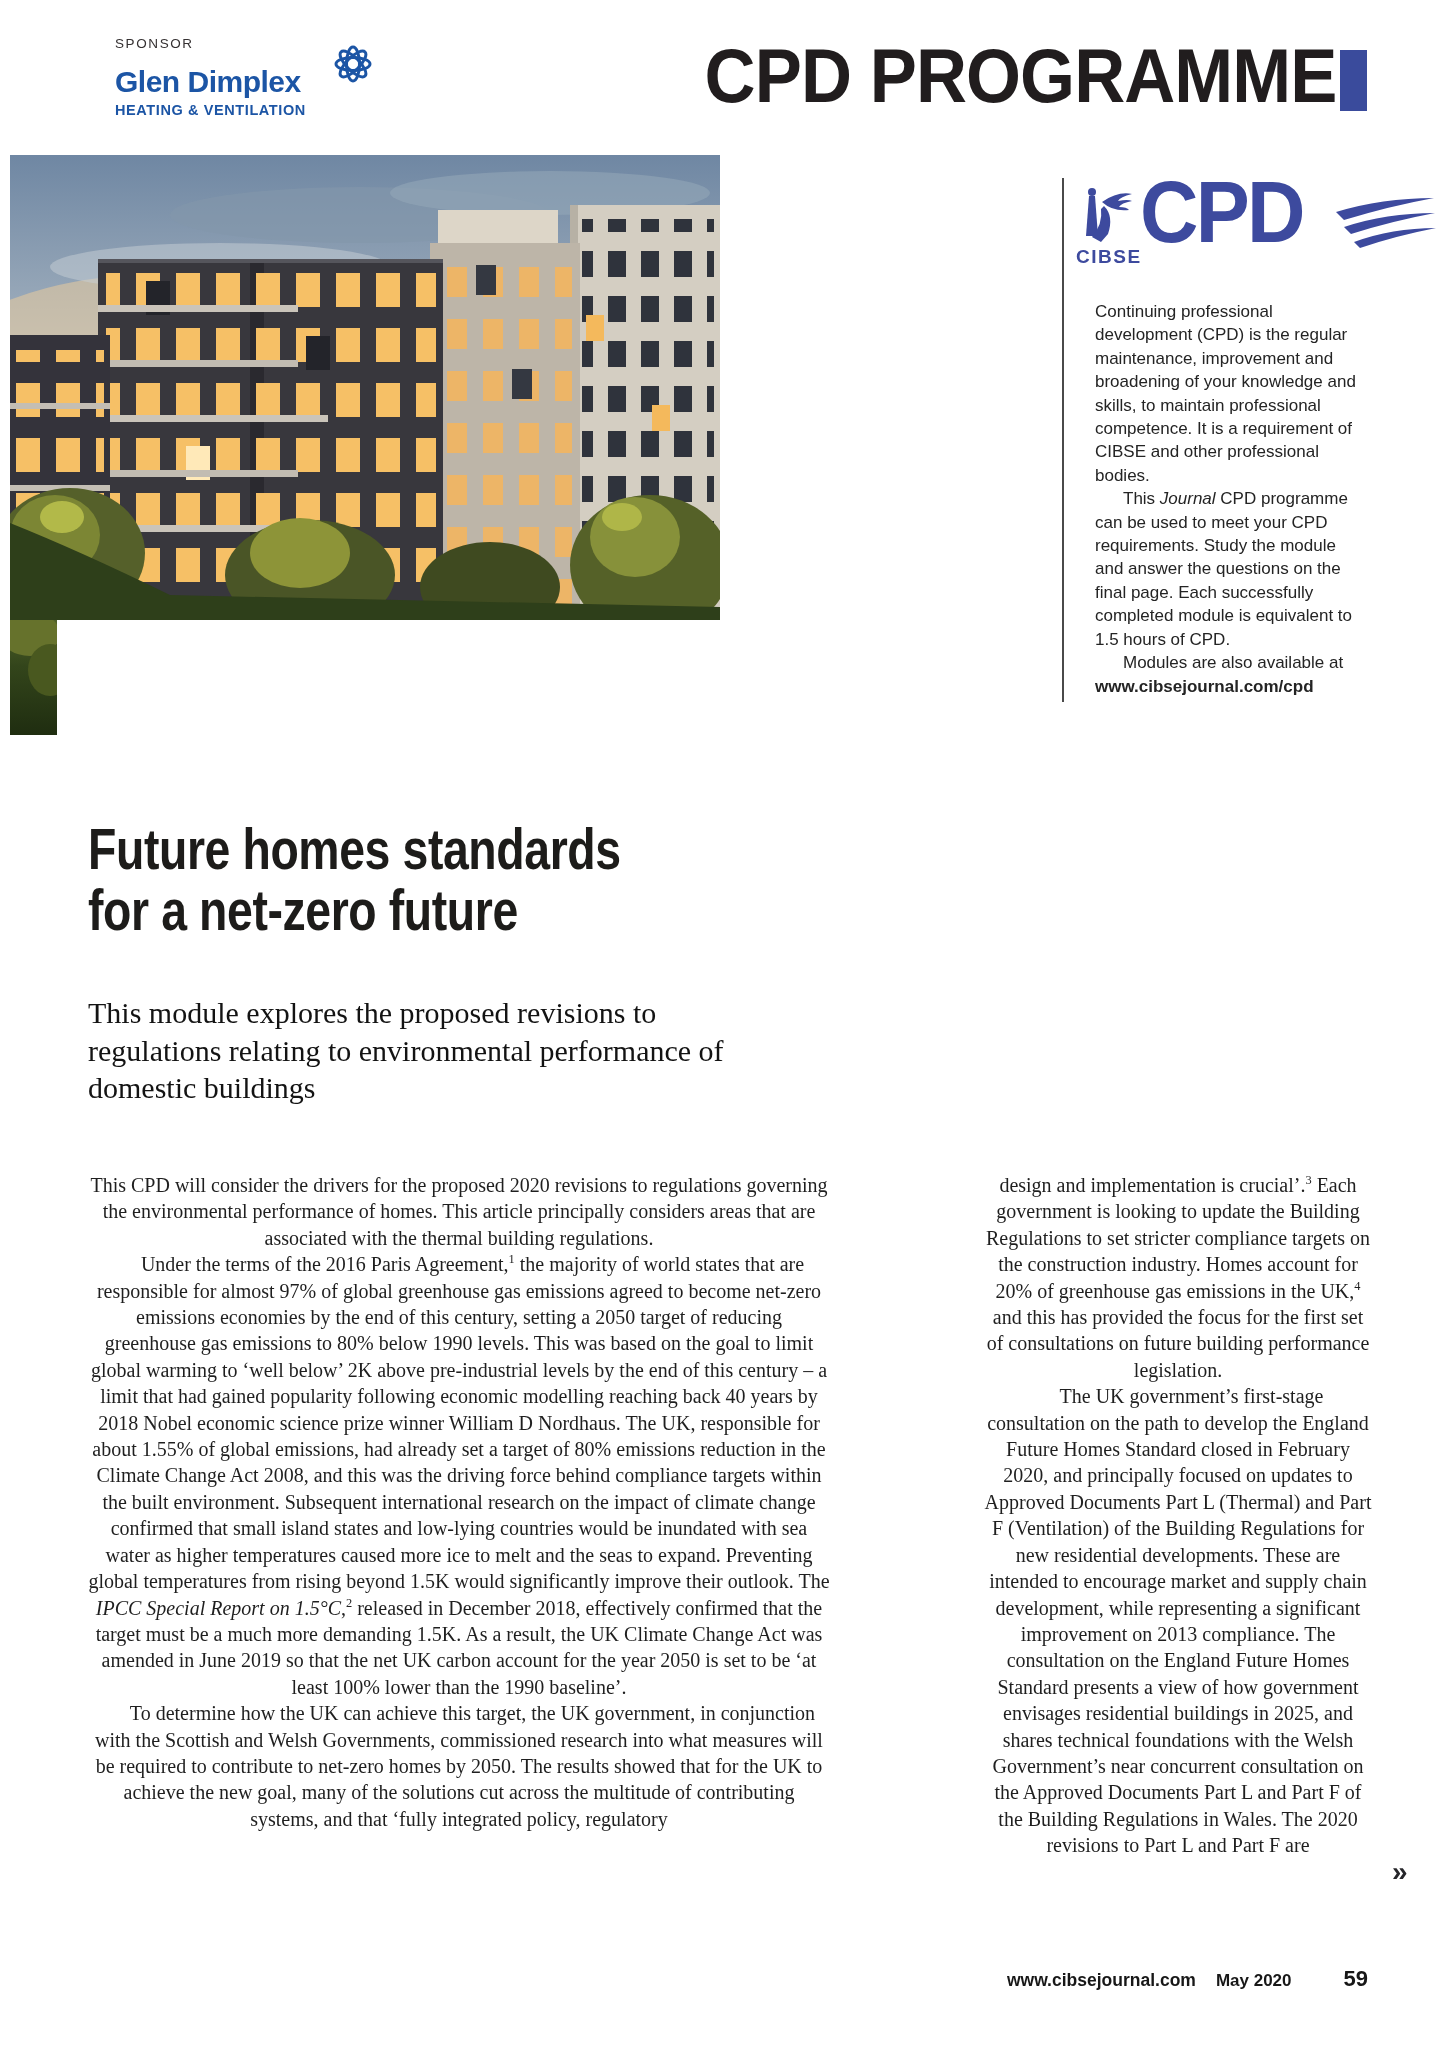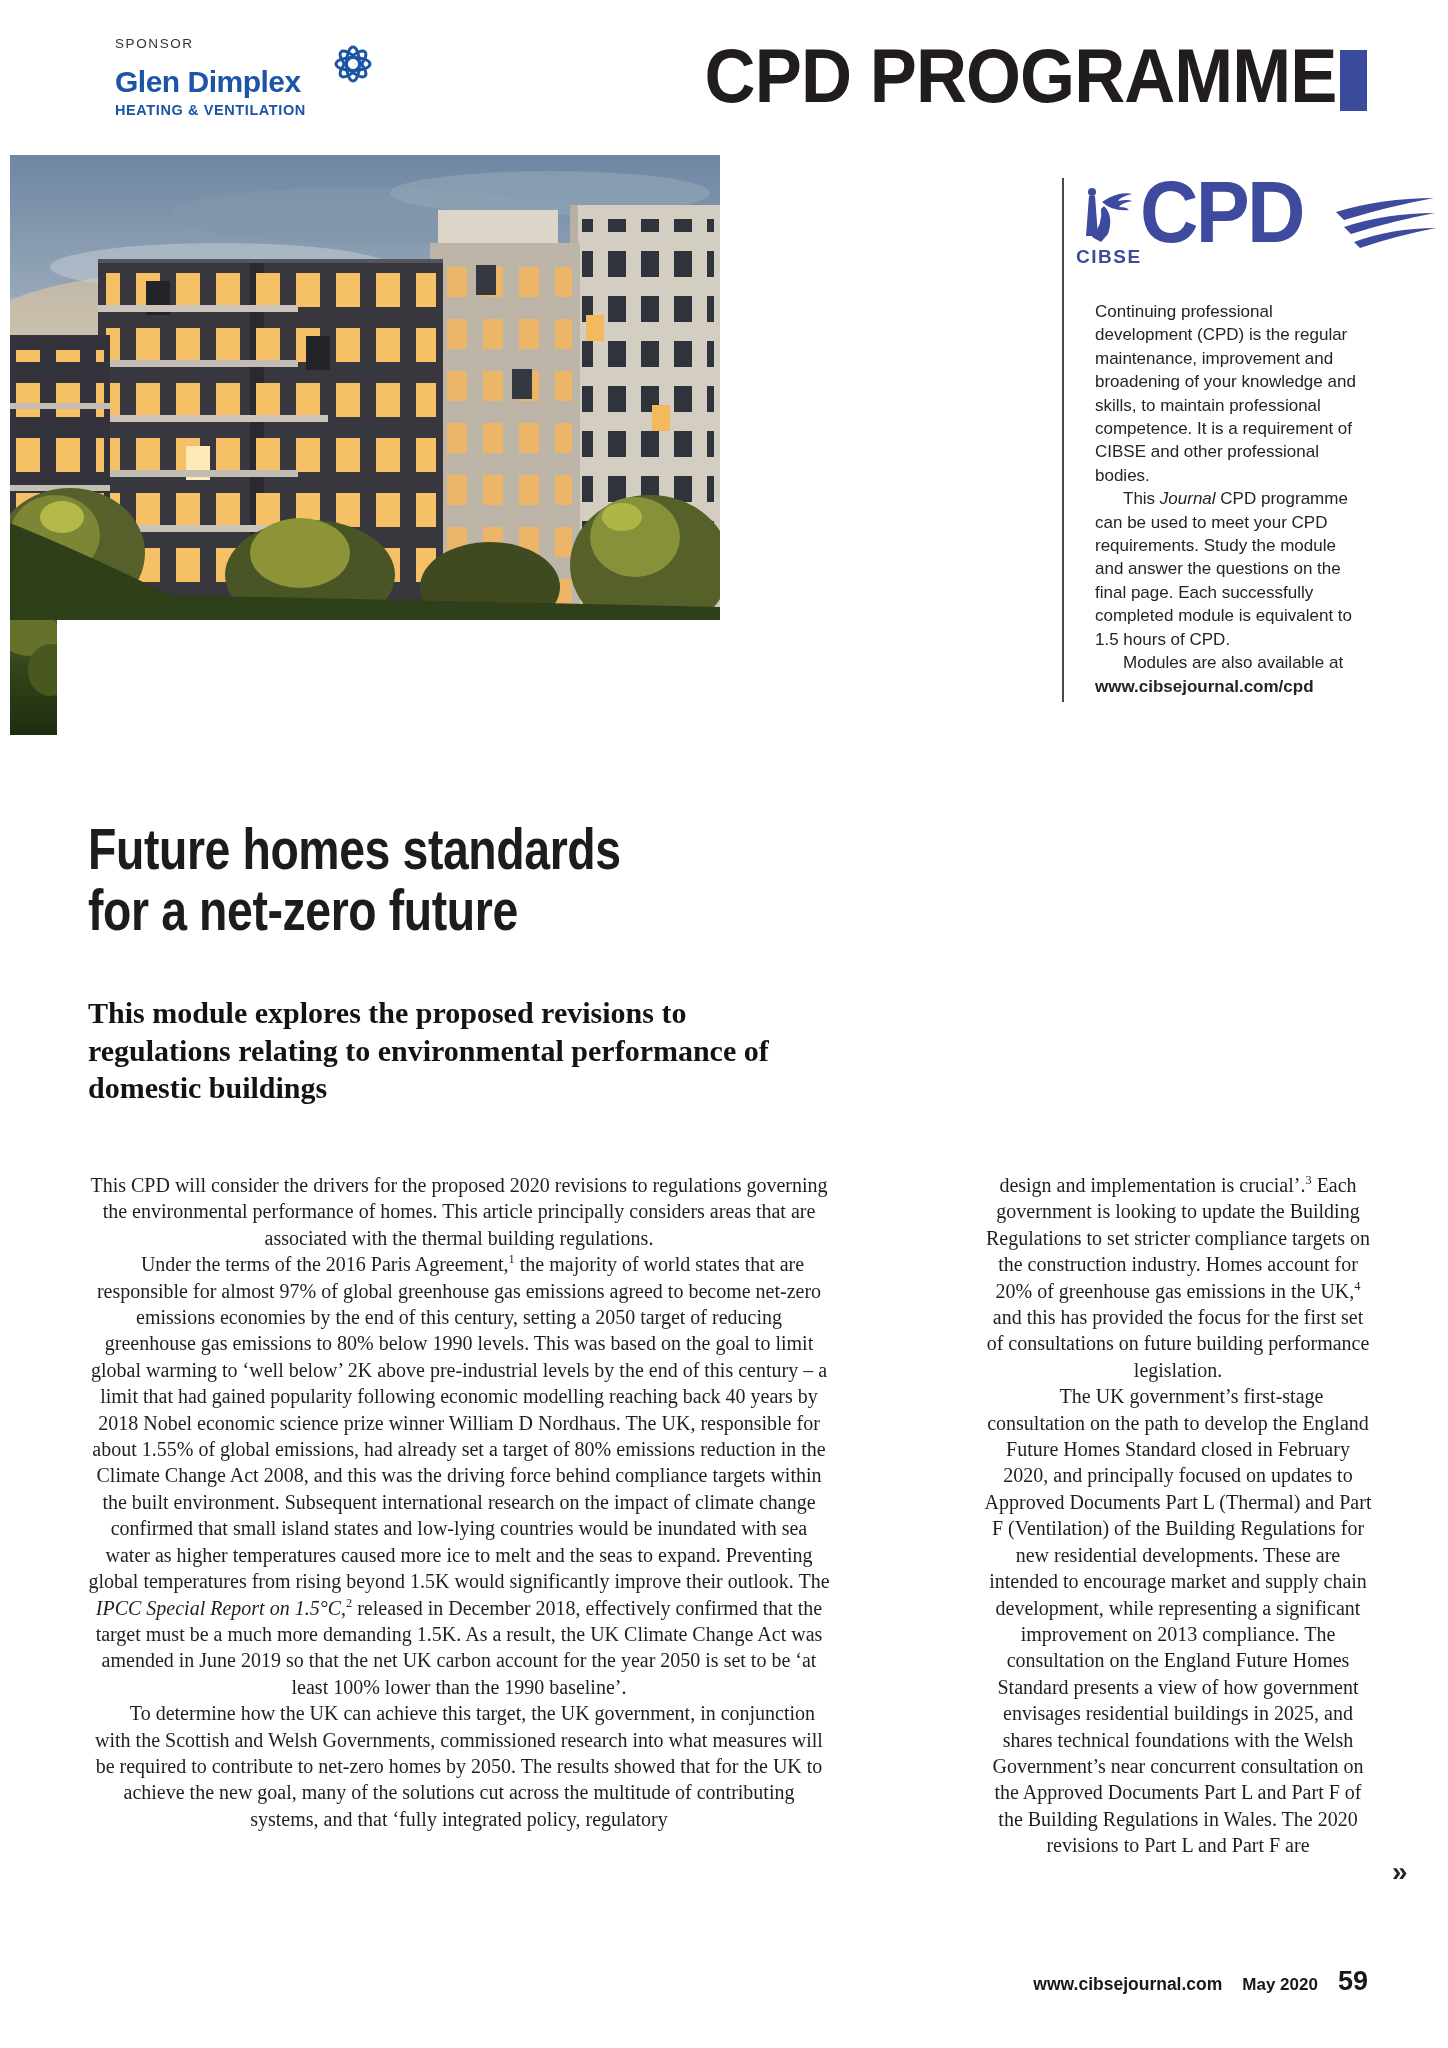--- a/index.html
+++ b/index.html
@@ -33,36 +33,36 @@
   .swoosh{position:absolute;left:1332px;top:196px;width:106px;height:52px;}
   .panel-text{position:absolute;left:1095px;top:300px;width:264px;
     font-size:17px;line-height:23.4px;color:#242424;}
   .panel-text p{margin:0;}
   .panel-text p + p{text-indent:28px;}
 
   
   .title{position:absolute;left:88px;top:818px;font-size:58px;line-height:61px;font-weight:800;
     letter-spacing:-0.5px;color:#1d1c1a;transform:scaleX(0.80);transform-origin:0 0;white-space:nowrap;}
   .standfirst{position:absolute;left:88px;top:994px;width:690px;
-    font-family:"Liberation Serif",serif;font-size:30px;line-height:37.5px;color:#131313;font-weight:bold;}
+    font-family:"Liberation Serif",serif;font-size:30px;line-height:37.5px;color:#131313;}
   .bodycol{position:absolute;top:1172px;font-family:"Liberation Serif",serif;
     font-size:20px;line-height:26.4px;color:#1f1f1f;text-align:center;}
   .col-left{left:88px;width:742px;}
   .col-right{left:983px;width:390px;}
   .bodycol p{margin:0;}
   .bodycol p + p{text-indent:27px;}
   .bodycol sup,.panel-text sup{font-size:62%;vertical-align:super;line-height:0;}
   .continuation{position:absolute;left:1392px;top:1856px;font-size:28px;font-weight:700;color:#26262a;}
 
   
   .footer{position:absolute;top:1966px;right:80px;display:flex;align-items:baseline;gap:20px;
     font-weight:700;color:#171717;}
   .footer .url{font-size:17.5px;}
   .footer .issue{font-size:17px;}
-  .footer .pageno{font-size:27px;}
+  .footer .pageno{font-size:22px;margin-left:32px;}
 </style>
 </head>
 <body>
 
 <div class="page">
 
   <div class="sponsor">
     <div class="sponsor-label">SPONSOR</div>
     <div class="sponsor-name">Glen Dimplex</div>
     <div class="sponsor-tagline">HEATING &amp; VENTILATION</div>

